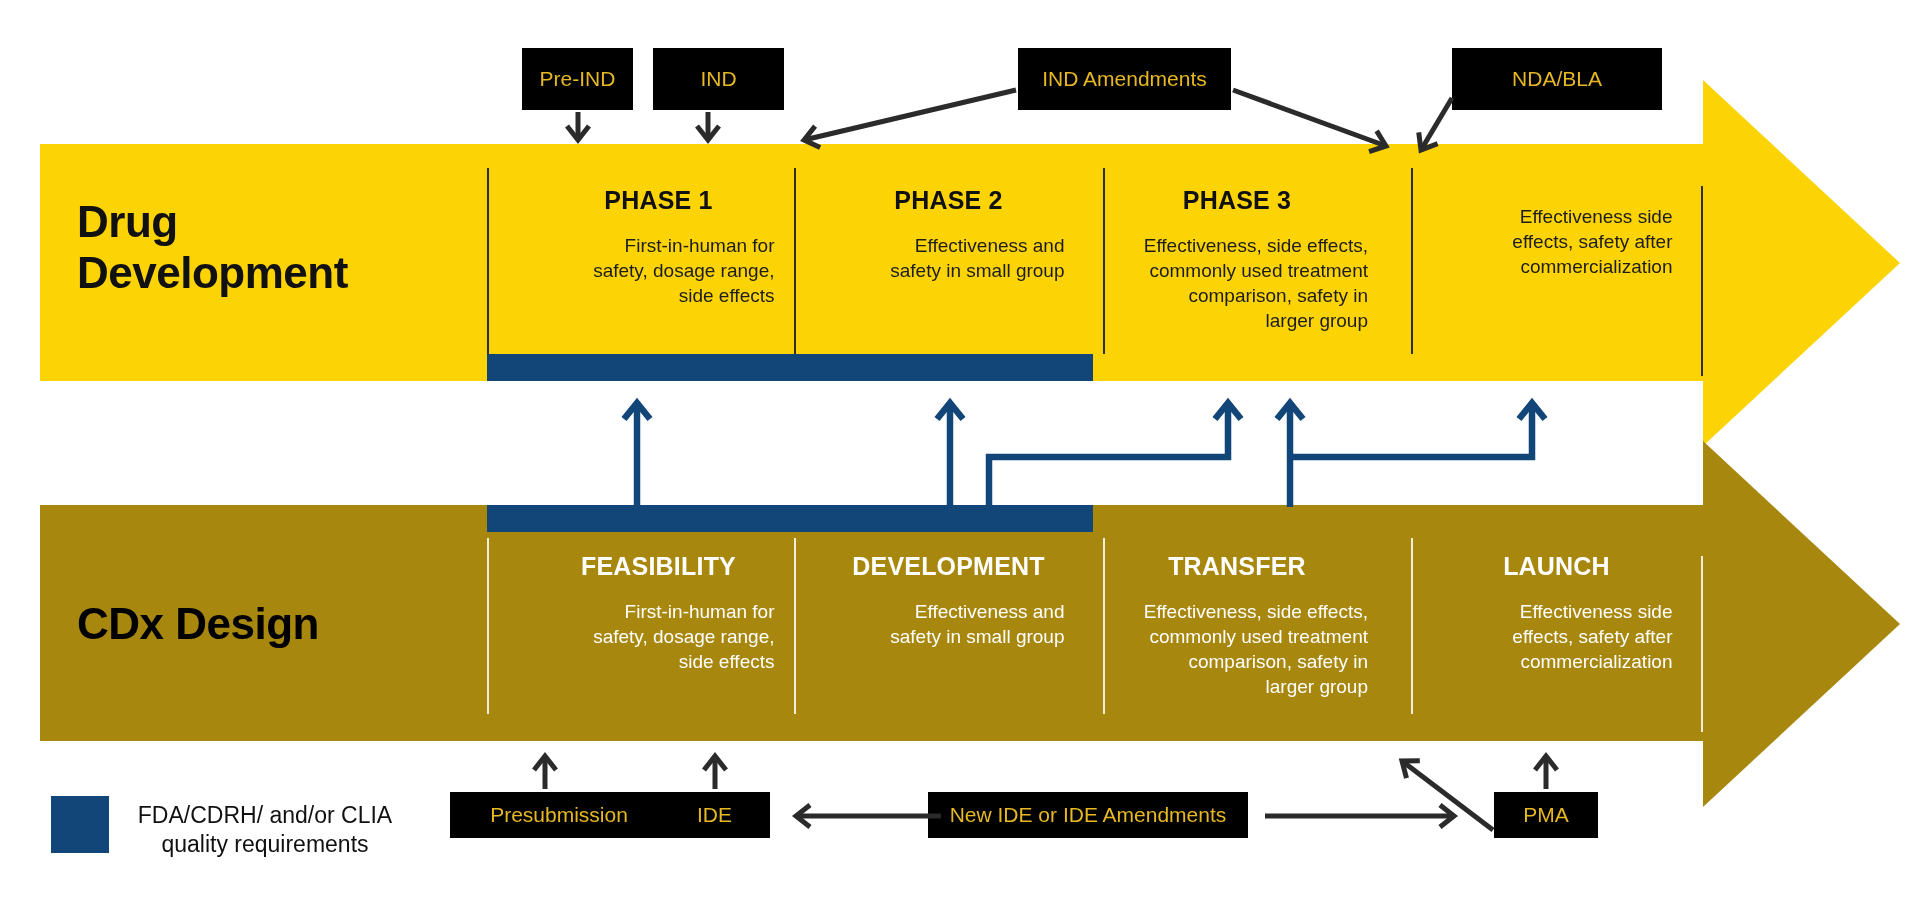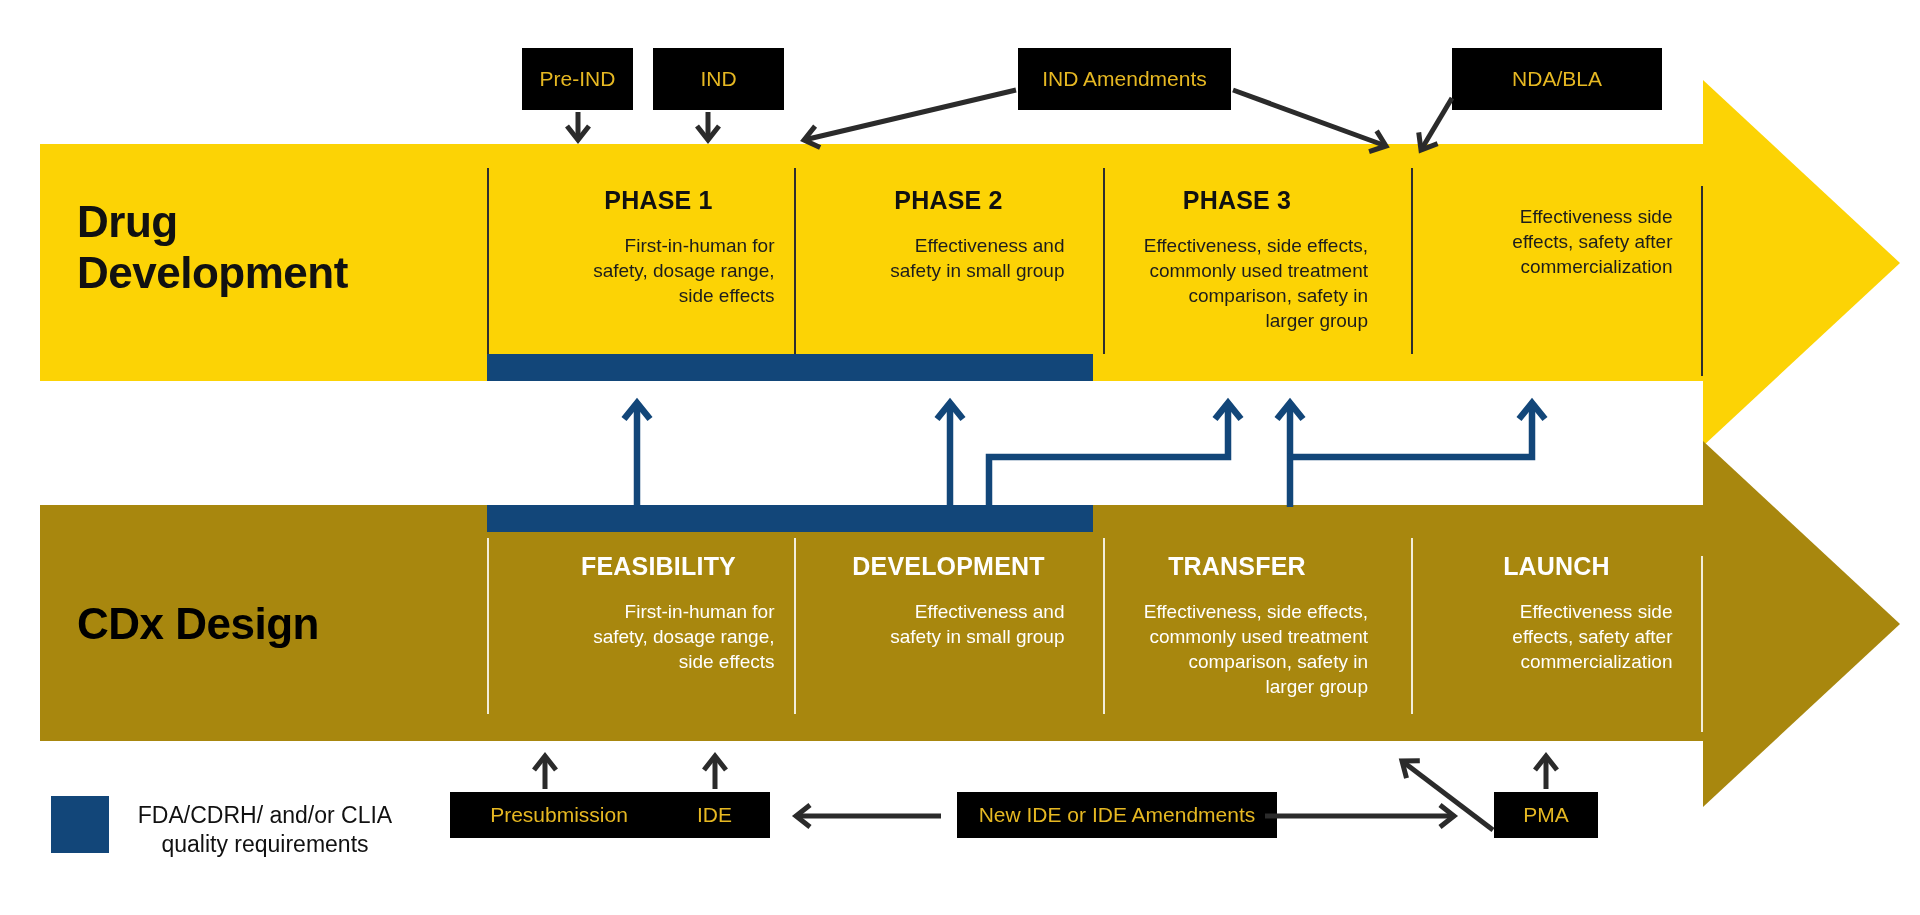--- a/index.html
+++ b/index.html
@@ -138,21 +138,21 @@
   <div class="mbox mb-top" style="left:1452px;width:210px;">
     <span>NDA/BLA</span>
     </div>
 
   <div class="mbox mb-bot" style="left:450px;width:218px;">
     <span>Presubmission</span>
     </div>
   <div class="mbox mb-bot" style="left:659px;width:111px;">
     <span>IDE</span>
     </div>
-  <div class="mbox mb-bot" style="left:957px;width:320px;">
+  <div class="mbox mb-bot" style="left:928px;width:320px;">
     <span>New IDE or IDE Amendments</span>
     </div>
   <div class="mbox mb-bot" style="left:1494px;width:104px;">
     <span>PMA</span>
     </div>
 
   <div class="abs legend-swatch"></div>
   <div class="abs legend-text">FDA/CDRH/ and/or CLIA
 quality requirements</div>
 

